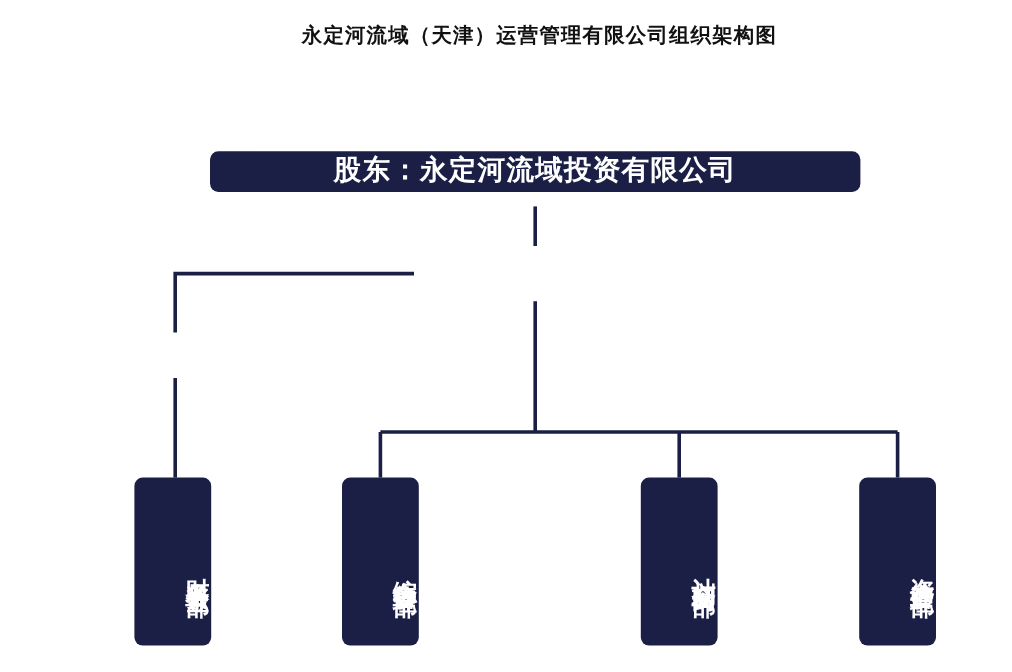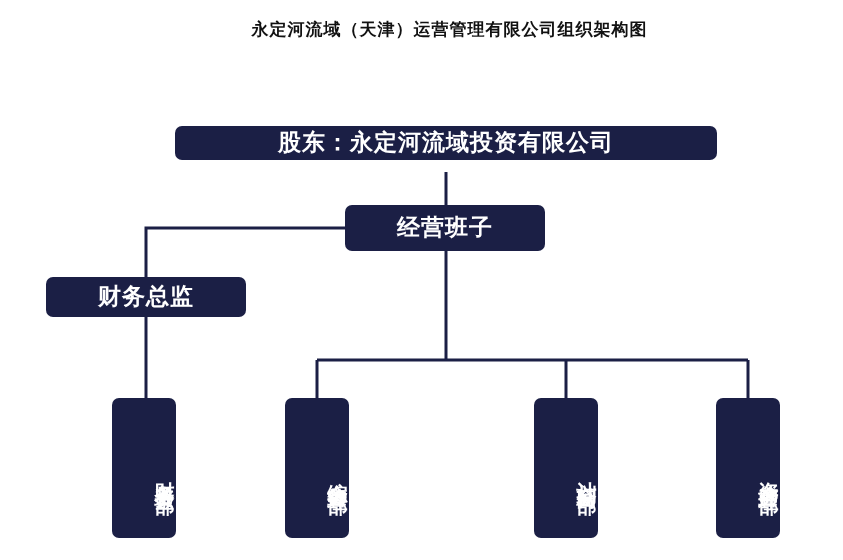--- a/index.html
+++ b/index.html
@@ -87,23 +87,21 @@
 
     <path d="M 317 360 L 748 360" stroke="#1b1f45" stroke-width="3" fill="none"></path>
 
     <path d="M 317 360 L 317 398" stroke="#1b1f45" stroke-width="3" fill="none"></path>
     <path d="M 566 360 L 566 398" stroke="#1b1f45" stroke-width="3" fill="none"></path>
     <path d="M 748 360 L 748 398" stroke="#1b1f45" stroke-width="3" fill="none"></path>
   </svg>
 
   <div class="node horiz" style="left:175px; top:126px; width:542px; height:34px;">股东：永定河流域投资有限公司</div>
 
-  <div class="node horiz" style="left:345px; top:205px; width:200px; height:46px;">经营班子</div>
 
-  <div class="node horiz" style="left:46px; top:277px; width:200px; height:40px;">财务总监</div>
 
   <div class="node vert" style="left:112px; top:398px; width:64px; height:140px;">财务资金部</div>
 
   <div class="node vert" style="left:285px; top:398px; width:64px; height:140px;">综合管理部</div>
 
   <div class="node vert" style="left:534px; top:398px; width:64px; height:140px;">计划合同部</div>
 
   <div class="node vert" style="left:716px; top:398px; width:64px; height:140px;">资产管理部</div>
 
 </div>

